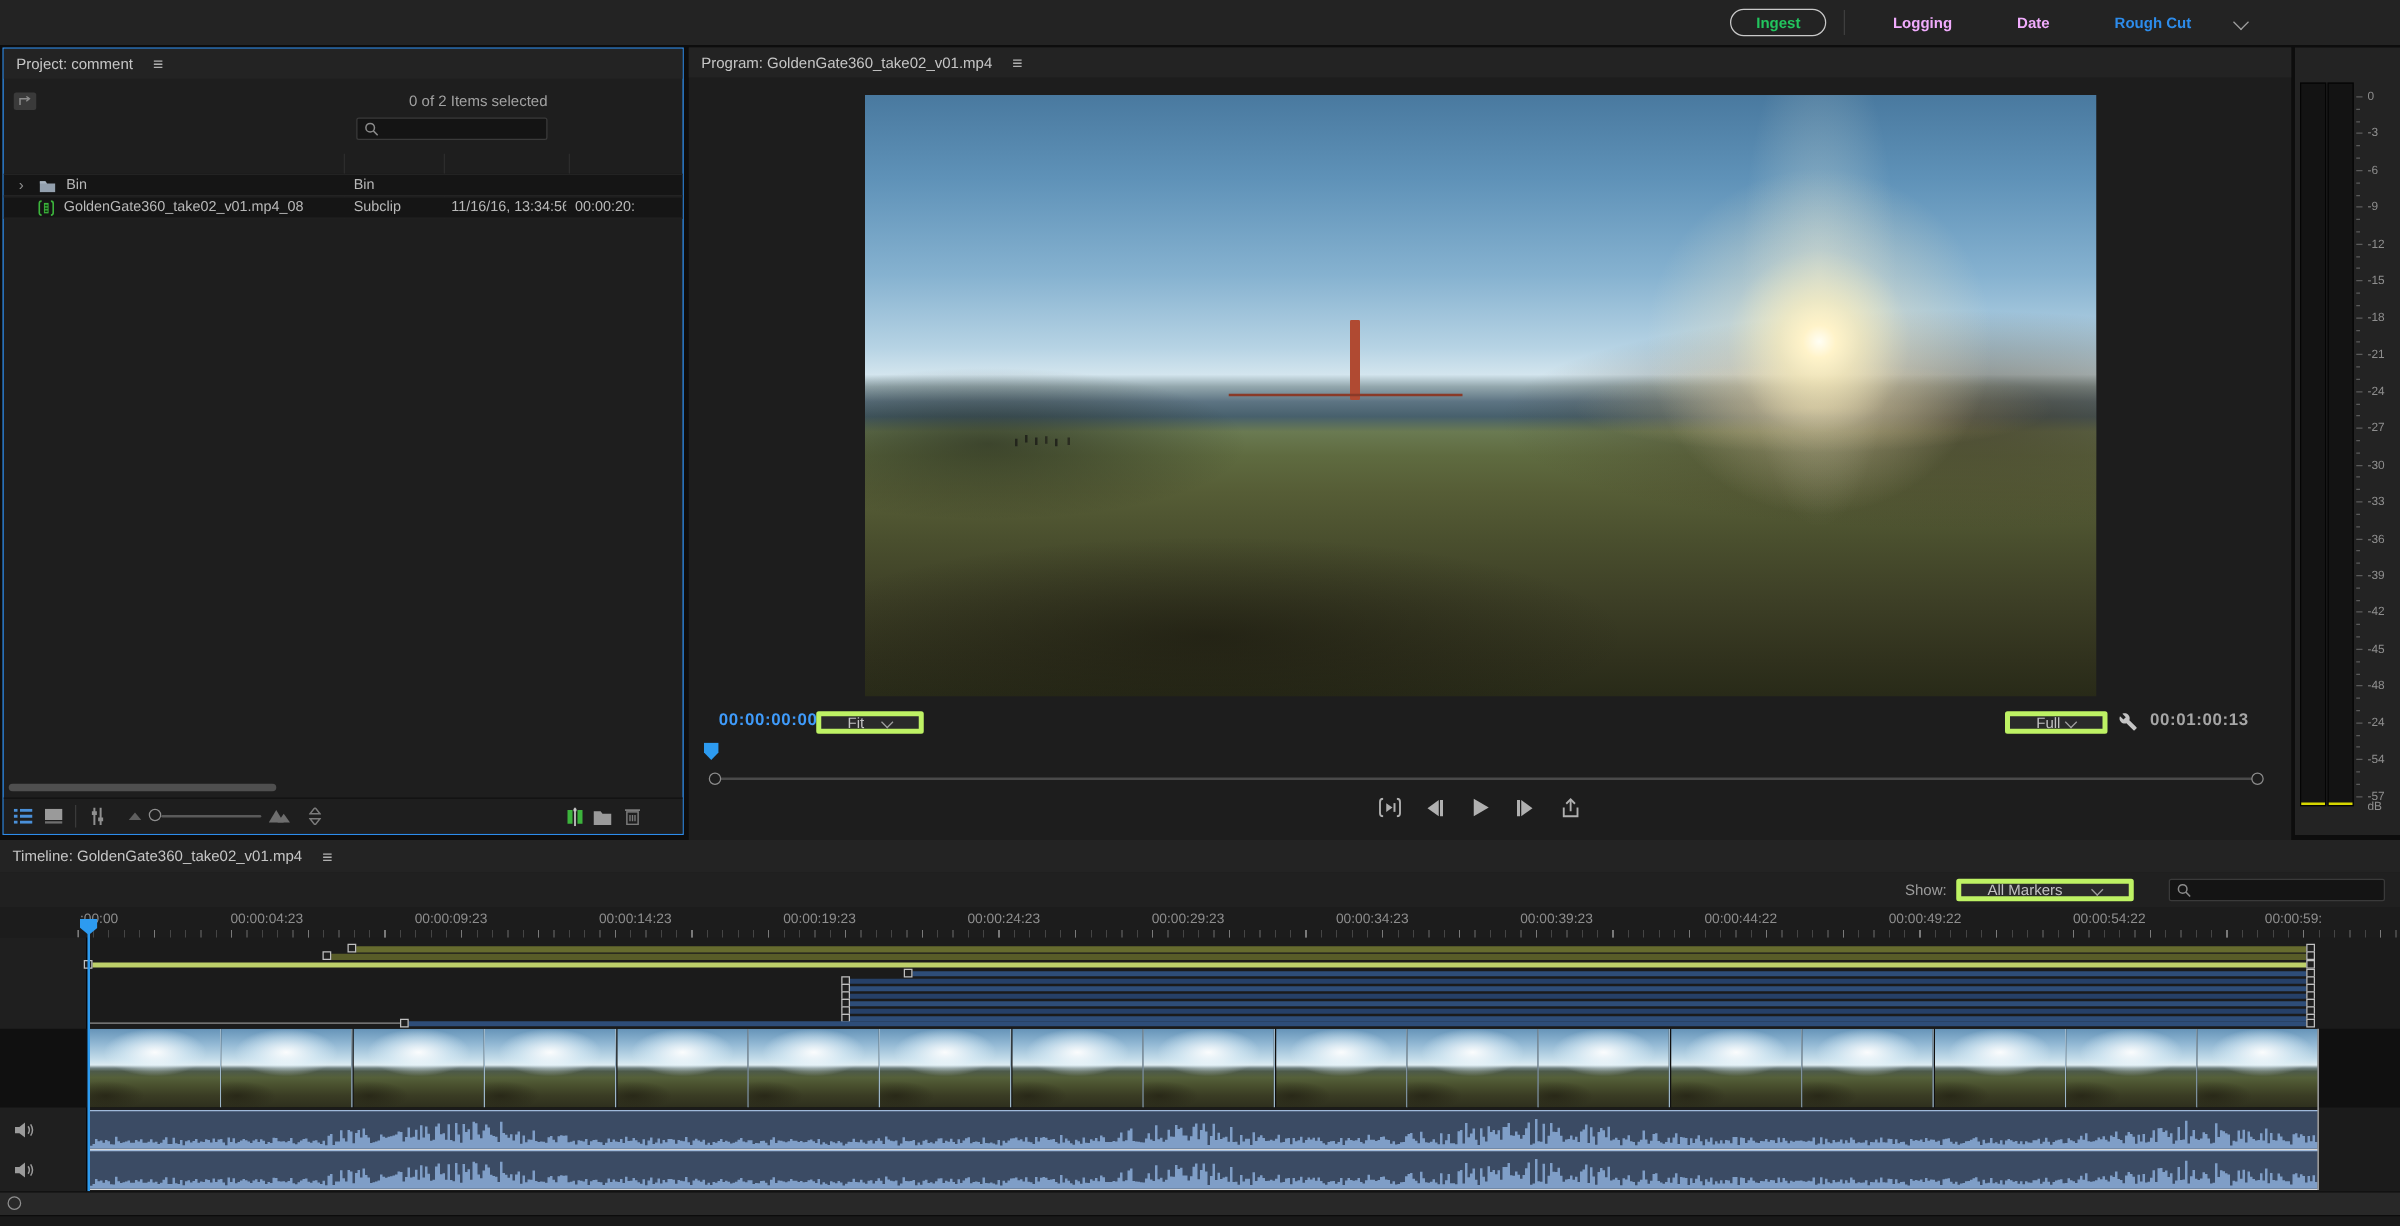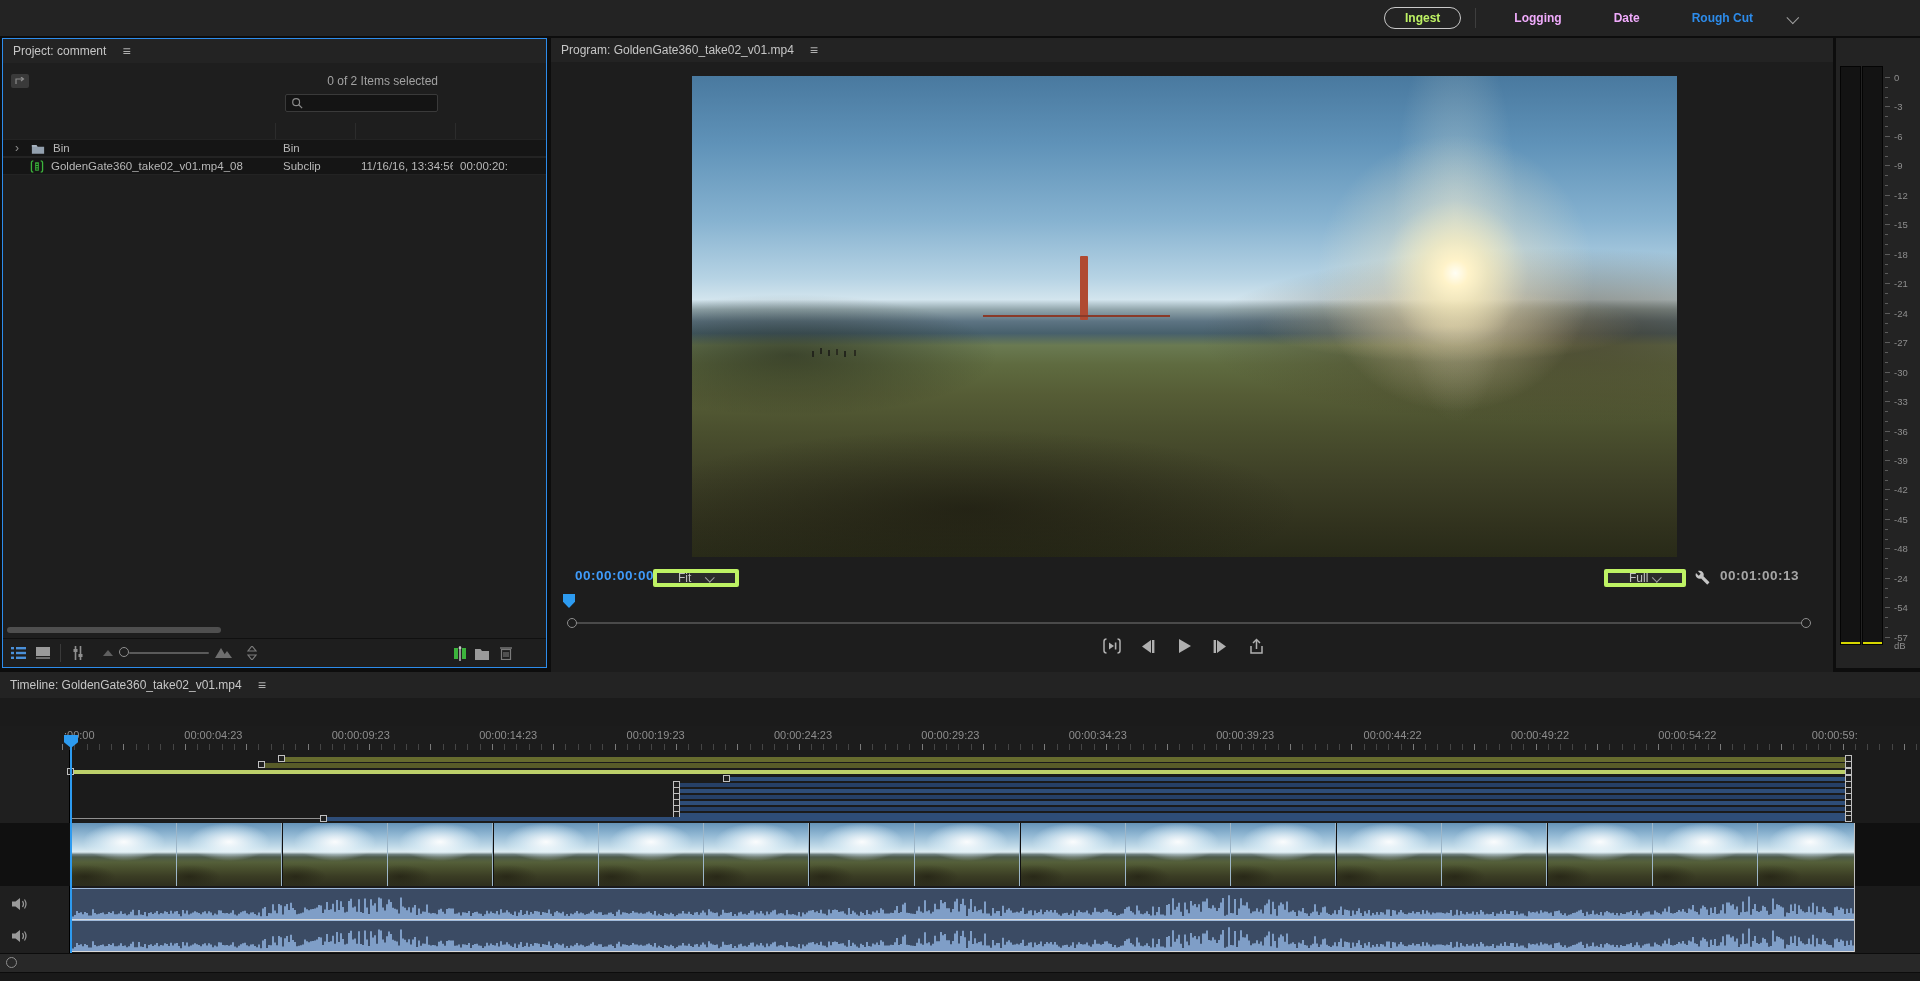--- a/index.html
+++ b/index.html
@@ -4,21 +4,21 @@
 <style>
   html,body{margin:0;padding:0;background:#0d0d0d}
   body{width:1920px;height:981px;position:relative;overflow:hidden;
        font-family:"Liberation Sans",sans-serif;font-size:12px;color:#bfbfbf;
        -webkit-font-smoothing:antialiased}
   .abs{position:absolute}
   
   .topbar{position:absolute;left:0;top:0;width:1920px;height:36px;background:#232323}
   .tabs{position:absolute;left:1384px;top:0;height:36px;display:flex;align-items:center}
   .tab{color:#f0abfc;font-weight:bold;padding:0 26px;cursor:default;white-space:nowrap}
-  .tab.pill{color:#bef264;border:1.5px solid #c9c9c9;border-radius:13px;padding:3px 20px;margin-right:14px}
+  .tab.pill{color:#22c55e;border:1.5px solid #c9c9c9;border-radius:13px;padding:3px 20px;margin-right:14px}
   .tabsep{width:1px;height:20px;background:#3e3e3e;margin-right:12px}
   .tab.roughcut{color:#2d8ceb}
   .chev{display:inline-block;width:6px;height:6px;border-left:1.5px solid #9f9f9f;border-bottom:1.5px solid #9f9f9f;transform:rotate(-45deg) translateY(-1px)}
   .chev.big{width:8px;height:8px;margin-left:10px}
   
   .panel{position:absolute;background:#1e1e1e}
   .phead{position:absolute;left:0;top:0;right:0;height:24px;background:#232323;display:flex;align-items:center;padding:0 10px;color:#c6c6c6;white-space:nowrap}
   .phead .menu{margin-left:16px;color:#b0b0b0;font-size:14px;cursor:default}
   
   #project{left:2px;top:38px;width:545px;height:630px;border:1px solid #2d8ceb;box-sizing:border-box}
@@ -404,20 +404,34 @@
       <div class="mlabel" style="top: 593.74px;">-57</div>
       <div class="mlabel" style="top: 602px;">dB</div>
     </div>
 </div>
 
 <div id="timeline" class="panel">
   <div class="phead" style="height:26px">
     <span>Timeline: GoldenGate360_take02_v01.mp4</span>
     <span class="menu">≡</span>
   </div>
+  <div class="tl-filter">
+    <div class="showlab">Show:</div>
+    <div class="dd" style="left:1565px;top:5px;width:142px">
+      <span>All Markers</span>
+        <span class="chev"></span>
+    </div>
+    <div class="searchbox" style="left:1735px;top:5px;width:173px;height:18px;box-sizing:border-box">
+      <svg width="12" height="12" viewBox="0 0 14 14">
+          <circle cx="6" cy="6" r="4" stroke="#8a8a8a" stroke-width="1.4" fill="none"></circle>
+          <line x1="9" y1="9" x2="13" y2="13" stroke="#8a8a8a" stroke-width="1.4"></line>
+        </svg>
+      <input placeholder="" style="">
+    </div>
+  </div>
   <div class="ruler">
     <div class="rticks"></div>
   <div class="rlabel" style="left: 64px;">:00:00</div>
       <div class="rlabel" style="left: 213.4px; transform: translateX(-50%);">00:00:04:23</div>
       <div class="rlabel" style="left: 360.8px; transform: translateX(-50%);">00:00:09:23</div>
       <div class="rlabel" style="left: 508.2px; transform: translateX(-50%);">00:00:14:23</div>
       <div class="rlabel" style="left: 655.6px; transform: translateX(-50%);">00:00:19:23</div>
       <div class="rlabel" style="left: 803px; transform: translateX(-50%);">00:00:24:23</div>
       <div class="rlabel" style="left: 950.4px; transform: translateX(-50%);">00:00:29:23</div>
       <div class="rlabel" style="left: 1097.8px; transform: translateX(-50%);">00:00:34:23</div>

